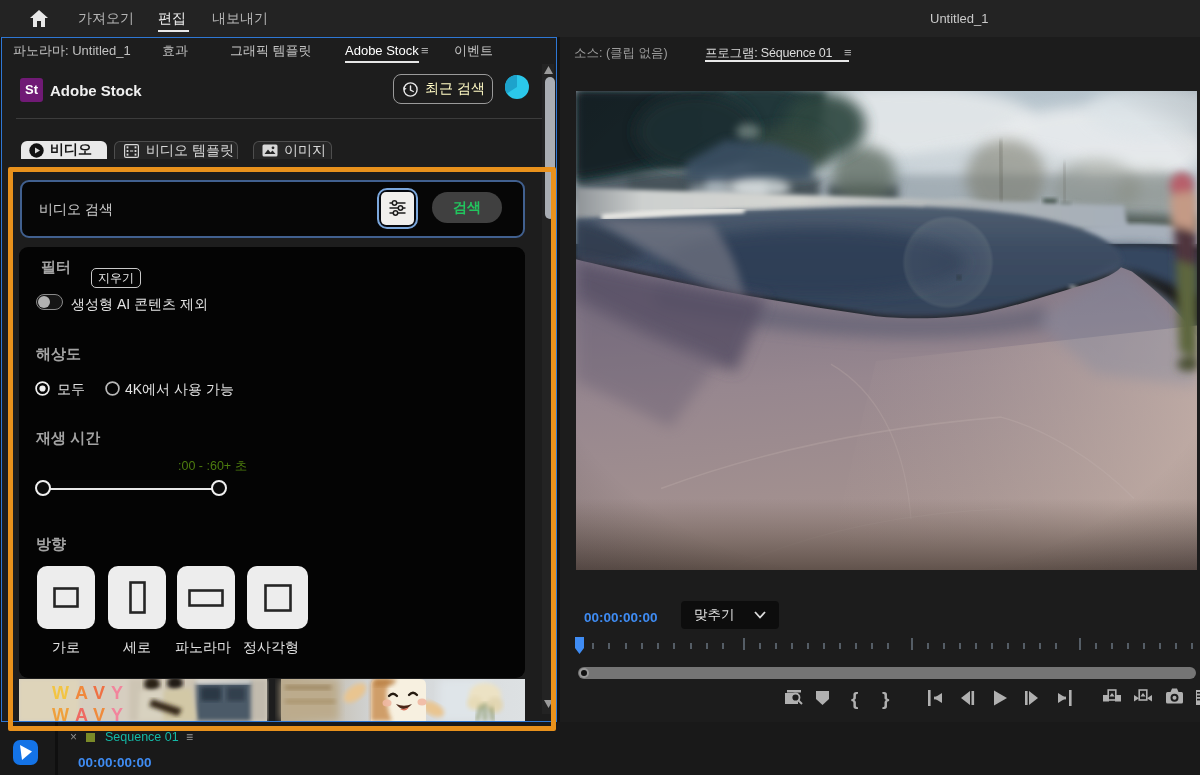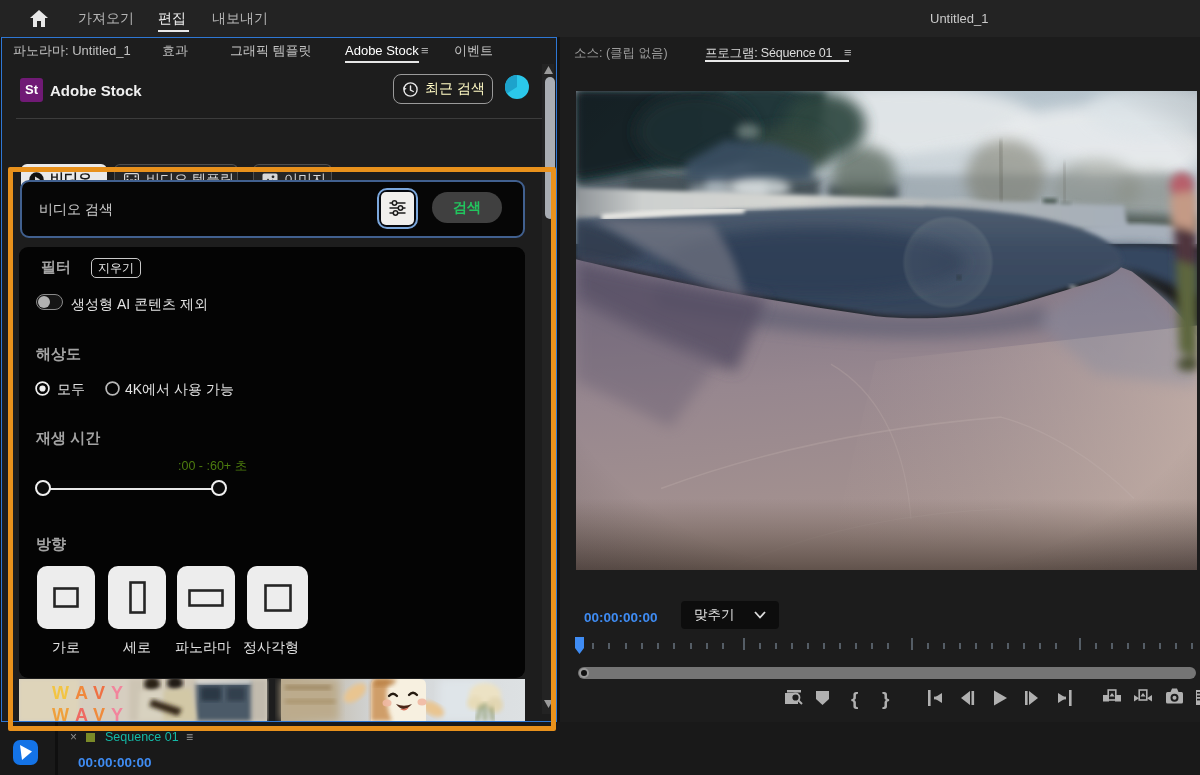--- a/index.html
+++ b/index.html
@@ -13,21 +13,21 @@
   #topbar .menu { position:absolute; top:0; height:37px; line-height:37px; font-size:14px; color:#b5b5b5; }
   #title { position:absolute; top:0; height:37px; line-height:37px; font-size:13px; color:#c9c9c9; }
 
   
   #lpanel { position:absolute; left:1px; top:37px; width:556px; height:685px;
     background:#1d1d1d; border:1px solid #2e77d4; }
   .ptab { position:absolute; top:0; height:25px; line-height:25px; font-size:13px; color:#c2c2c2; white-space:nowrap; }
   .ptab.active { color:#ffffff; border-bottom:2px solid #e6e6e6; }
 
   
-  .mtab { position:absolute; height:30px; border-radius:6px 6px 0 0; font-size:14px; display:flex; align-items:center;margin-top:23px; }
+  .mtab { position:absolute; height:18px; border-radius:6px 6px 0 0; font-size:14px; display:flex; align-items:center; }
   .mtab.sel { background:#e9e9e9; color:#161616; font-weight:bold; }
   .mtab.uns { background:#262626; color:#d8d8d8; border:1px solid #4e4e4e; border-bottom:none; }
 
   
   #orange { position:absolute; left:8px; top:167px; width:548px; height:564px;
     border:5px solid #e8911c; border-radius:2px; z-index:50; pointer-events:none; }
 
   
   #searchbox { position:absolute; left:18px; top:142px; width:505px; height:58px;
     background:#060606; border:2px solid #41608f; border-radius:9px; }
@@ -141,21 +141,21 @@
         <circle cx="5.5" cy="3" r="2.2" fill="#f0efed" stroke="#1c1c1c" stroke-width="1.5"></circle>
         <circle cx="11.5" cy="8" r="2.2" fill="#f0efed" stroke="#1c1c1c" stroke-width="1.5"></circle>
         <circle cx="6.5" cy="13" r="2.2" fill="#f0efed" stroke="#1c1c1c" stroke-width="1.5"></circle>
       </svg>
     </div>
       </div>
     <div id="srchbtn">검색</div>
 
     <div id="fpanel">
       <div class="h1" style="left:22px;top:11px;">필터</div>
-      <div class="abs" style="left:72px;top:11px;width:50px;height:20px;border:1px solid #c9c9c9;border-radius:5px;font-size:12px;color:#ededed;text-align:center;line-height:19px;">지우기</div>
+      <div class="abs" style="left:72px;top:21px;width:50px;height:20px;border:1px solid #c9c9c9;border-radius:5px;font-size:12px;color:#ededed;text-align:center;line-height:19px;">지우기</div>
 
       <div class="abs" style="left:17px;top:47px;width:27px;height:16px;background:#151515;border:1px solid #8a8a8a;border-radius:9px;">
         <div class="abs" style="left:0.5px;top:1px;width:12px;height:12px;border-radius:50%;background:#b2b2b2;"></div>
       </div>
       <div class="lbl" style="left:52px;top:49px;">생성형 AI 콘텐츠 제외</div>
 
       <div class="h1" style="left:17px;top:98px;">해상도</div>
       <svg class="abs" style="left:16px;top:134px" width="15" height="15" viewBox="0 0 15 15">
         <circle cx="7.5" cy="7.5" r="6.4" fill="none" stroke="#f0f0f0" stroke-width="1.7"></circle>
         <circle cx="7.5" cy="7.5" r="3.1" fill="#f0f0f0"></circle>

